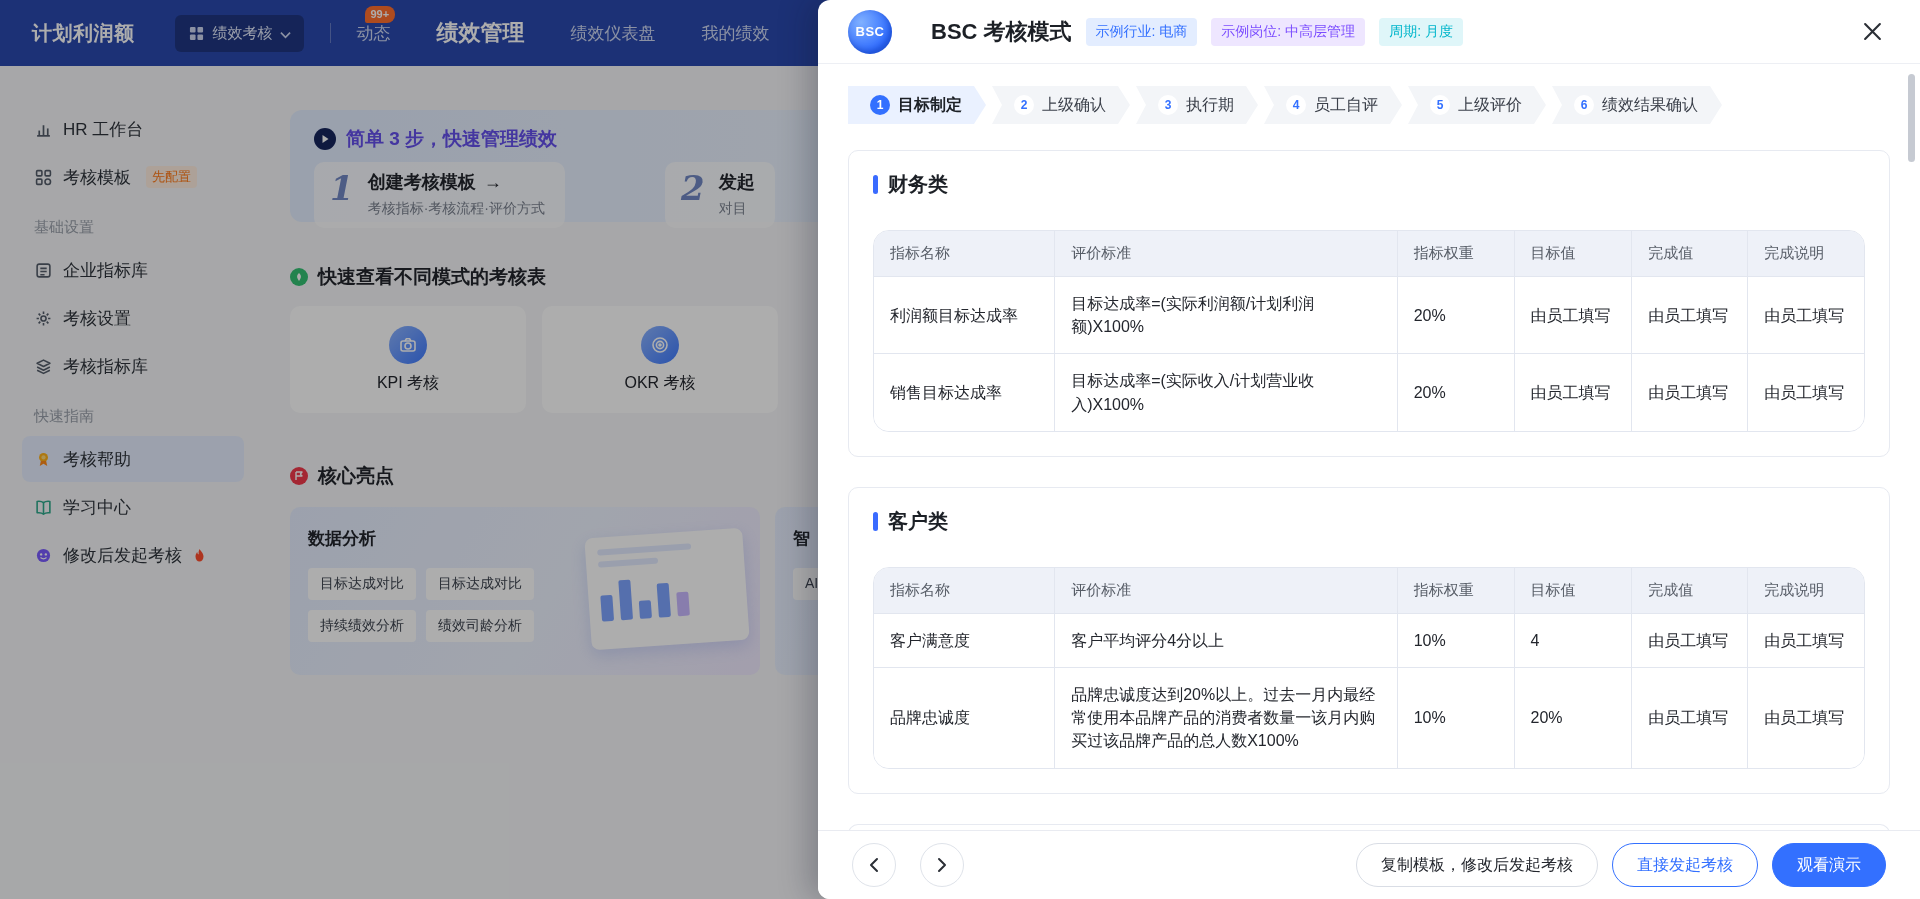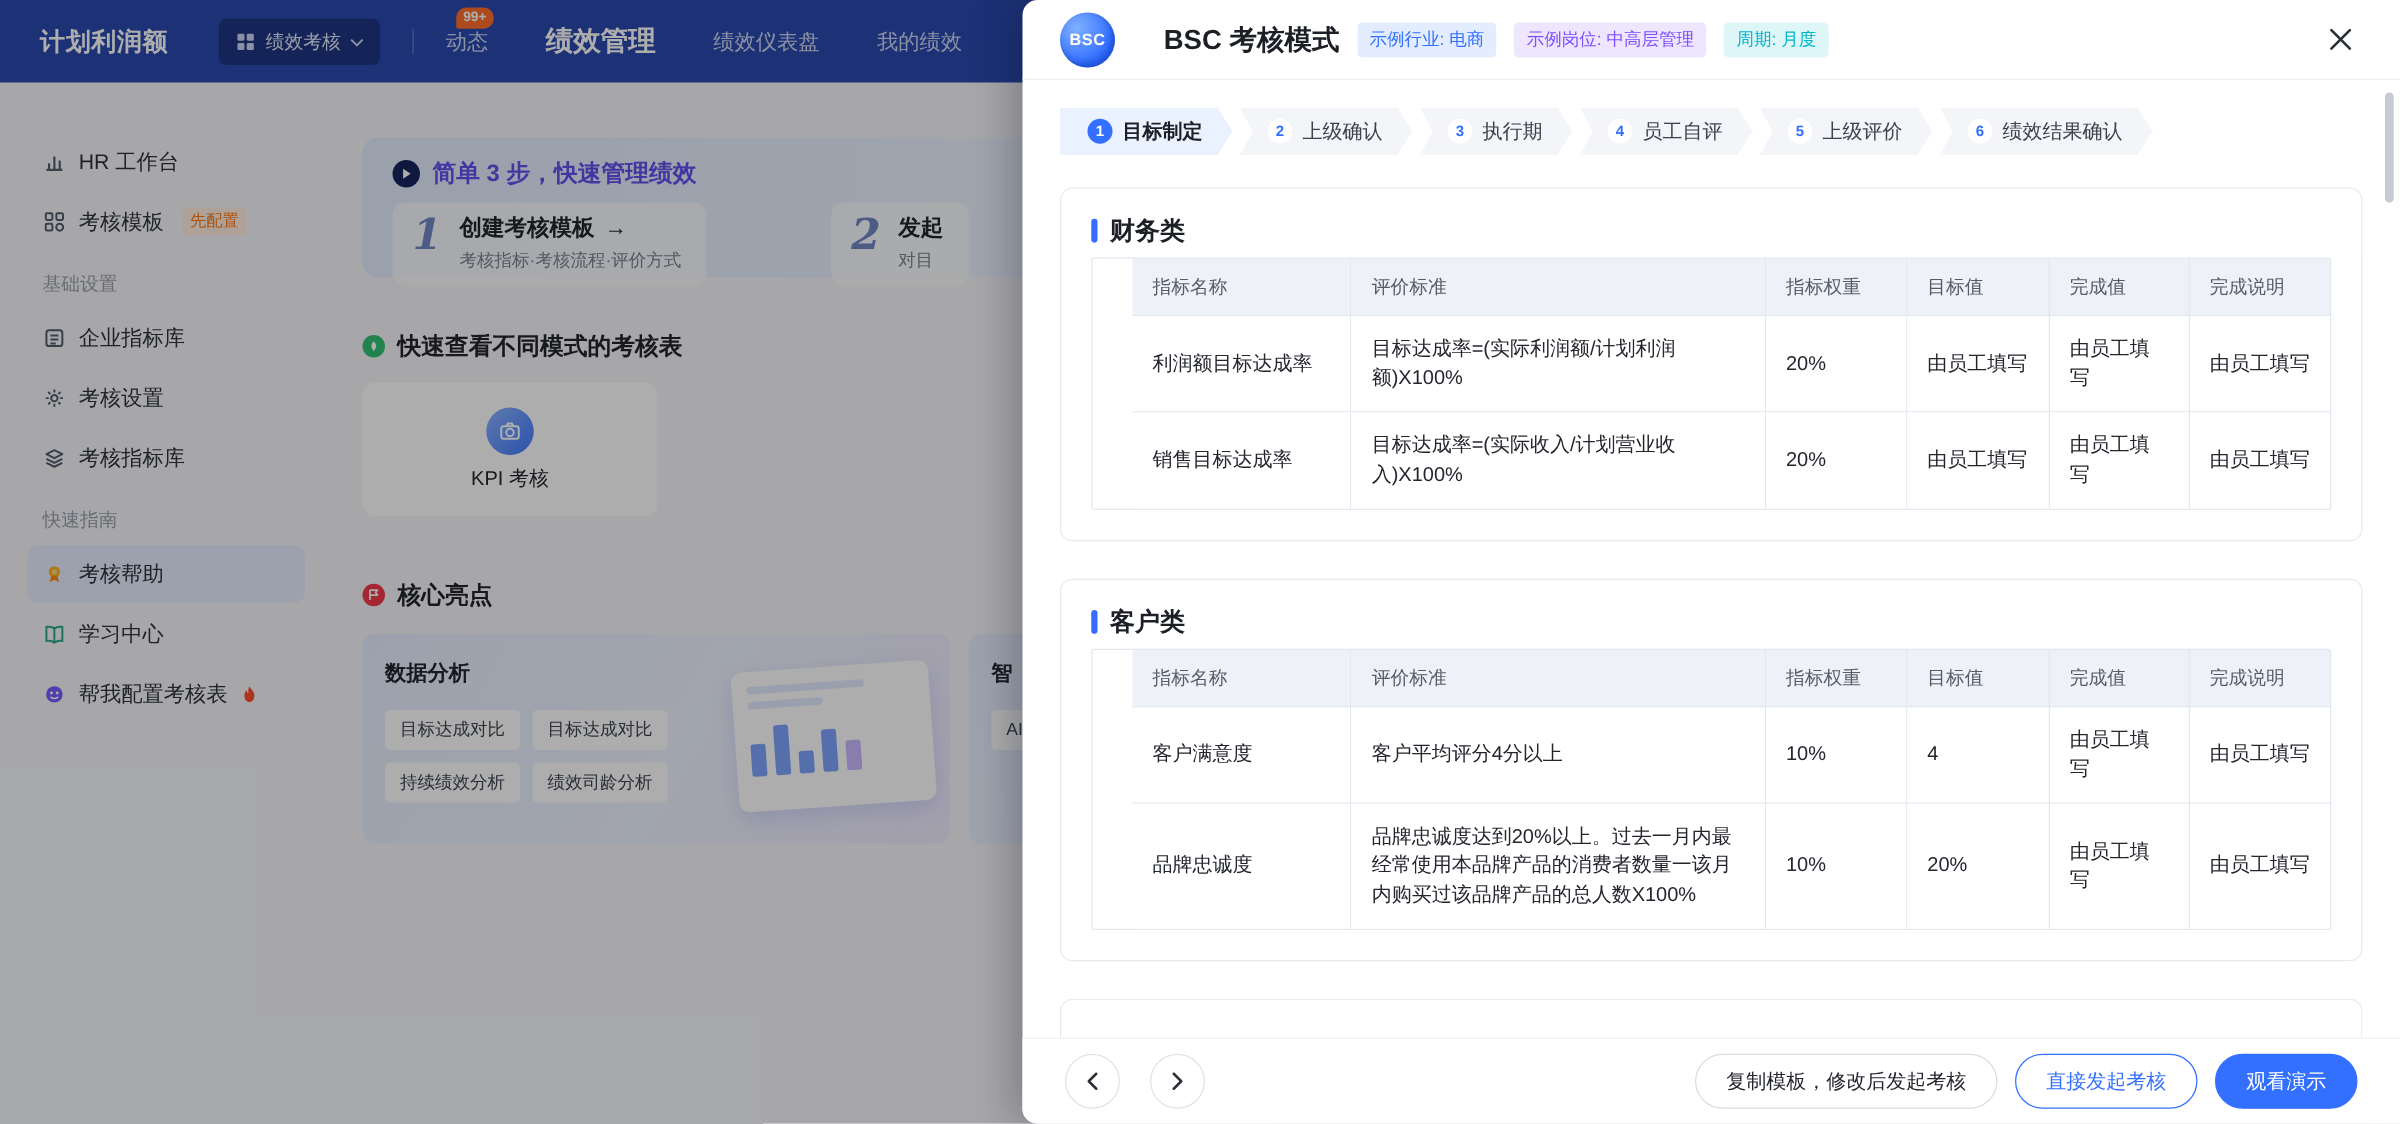--- a/index.html
+++ b/index.html
@@ -110,22 +110,22 @@
   .chip-num { width:20px; height:20px; border-radius:50%; background:#ffffff; color:#3370ff;
     font-size:12px; font-weight:bold; display:inline-flex; align-items:center; justify-content:center; flex-shrink:0; }
   .chip.first .chip-num { background:#3370ff; color:#ffffff; }
 
   .dcards { margin-top:26px; display:flex; flex-direction:column; gap:30px; }
   .dcard { border:1px solid #e7eaf1; border-radius:10px; padding:20px 24px 24px; background:#fff; }
   .dcard.partial { min-height:60px; border-bottom:none; border-radius:10px 10px 0 0; }
   .dsec-title { display:flex; align-items:center; gap:10px; font-size:20px; font-weight:bold; color:#1c2026; }
   .dsec-bar { width:5px; height:19px; border-radius:2.5px; background:#3a6bff; }
 
-  table.dtable { width:100%; margin-top:8px; border-collapse:separate; border-spacing:0;
-    border:1px solid #e2e6ef; border-radius:2px; overflow:hidden; table-layout:fixed;padding-left:32px; }
+  table.dtable { width:100%; margin-top:32px; border-collapse:separate; border-spacing:0;
+    border:1px solid #e2e6ef; border-radius:16px; overflow:hidden; table-layout:fixed; }
   .dtable th { background:#eef1f8; color:#565c66; font-size:15px; font-weight:normal;
     text-align:left; padding:13px 16px; border-right:1px solid #e2e6ef; border-bottom:1px solid #e2e6ef; }
   .dtable td { font-size:16px; color:#23262d; padding:15px 16px; background:#fff;
     border-right:1px solid #e2e6ef; border-bottom:1px solid #e2e6ef; line-height:1.45; vertical-align:middle; }
   .dtable th:last-child, .dtable td:last-child { border-right:none; }
   .dtable tr:last-child td { border-bottom:none; }
 
   .drawer-footer { position:absolute; bottom:0; left:0; right:0; height:69px; background:#fff;
     border-top:1px solid #e9ebf1; border-radius:0 0 0 12px; display:flex; align-items:center;
     padding:0 34px; gap:14px; }
@@ -285,21 +285,21 @@
 
       <div class="side-item">
         <span class="sicon">
           <svg width="17" height="17" viewBox="0 0 16 16">
               <circle cx="8" cy="8" r="6.2" fill="#7b5cff"></circle>
               <circle cx="5.8" cy="7" r="1.1" fill="#fff"></circle>
               <circle cx="10.2" cy="7" r="1.1" fill="#fff"></circle>
               <path d="M5.5 10.2c1.6 1.2 3.4 1.2 5 0" stroke="#fff" stroke-width="1.2" fill="none" stroke-linecap="round"></path>
             </svg>
         </span>
-        <span>帮我配置考核表</span>
+        <span>修改后发起考核</span>
         <span class="sicon" style="width:12px;height:14px;">
           <svg width="11" height="13" viewBox="0 0 11 13">
               <path d="M5.5 0C6.5 2 9.5 4 9.5 7.5 9.5 10.5 7.7 12.5 5.5 12.5 3.3 12.5 1.5 10.5 1.5 7.5 1.5 5.5 2.5 4 3.3 3 3.3 4.5 4 5.3 4.8 5.3 4.3 3.5 4.8 1.5 5.5 0Z" fill="#ff4d2e"></path>
             </svg>
         </span>
       </div>
 
     </aside>
 
     <main class="content">
@@ -345,20 +345,32 @@
           <span class="mode-icon">
             <svg width="20" height="20" viewBox="0 0 20 20">
                 <g fill="none" stroke="#ffffff" stroke-width="1.6">
                   <rect x="3" y="6" width="14" height="10" rx="2"></rect>
                   <circle cx="10" cy="11" r="3"></circle>
                   <path d="M7 6 8.4 3.8h3.2L13 6"></path>
                 </g>
               </svg>
           </span>
           <span class="mode-label">KPI 考核</span>
+        </div>
+        <div class="mode-card">
+          <span class="mode-icon">
+            <svg width="20" height="20" viewBox="0 0 20 20">
+                <g fill="none" stroke="#ffffff" stroke-width="1.6">
+                  <circle cx="10" cy="10" r="7"></circle>
+                  <circle cx="10" cy="10" r="3.6"></circle>
+                  <circle cx="10" cy="10" r="1" fill="#fff"></circle>
+                </g>
+              </svg>
+          </span>
+          <span class="mode-label">OKR 考核</span>
         </div>
       </div>
 
       <div class="sec-heading heading-core">
         <span class="dot-icon dot-red">
           <svg width="10" height="10" viewBox="0 0 10 10">
               <path d="M2 1v8M2 1h6L6.5 3 8 5H2" stroke="#fff" stroke-width="1.4" fill="none" stroke-linejoin="round"></path>
             </svg>
         </span>
         <span>核心亮点</span>

